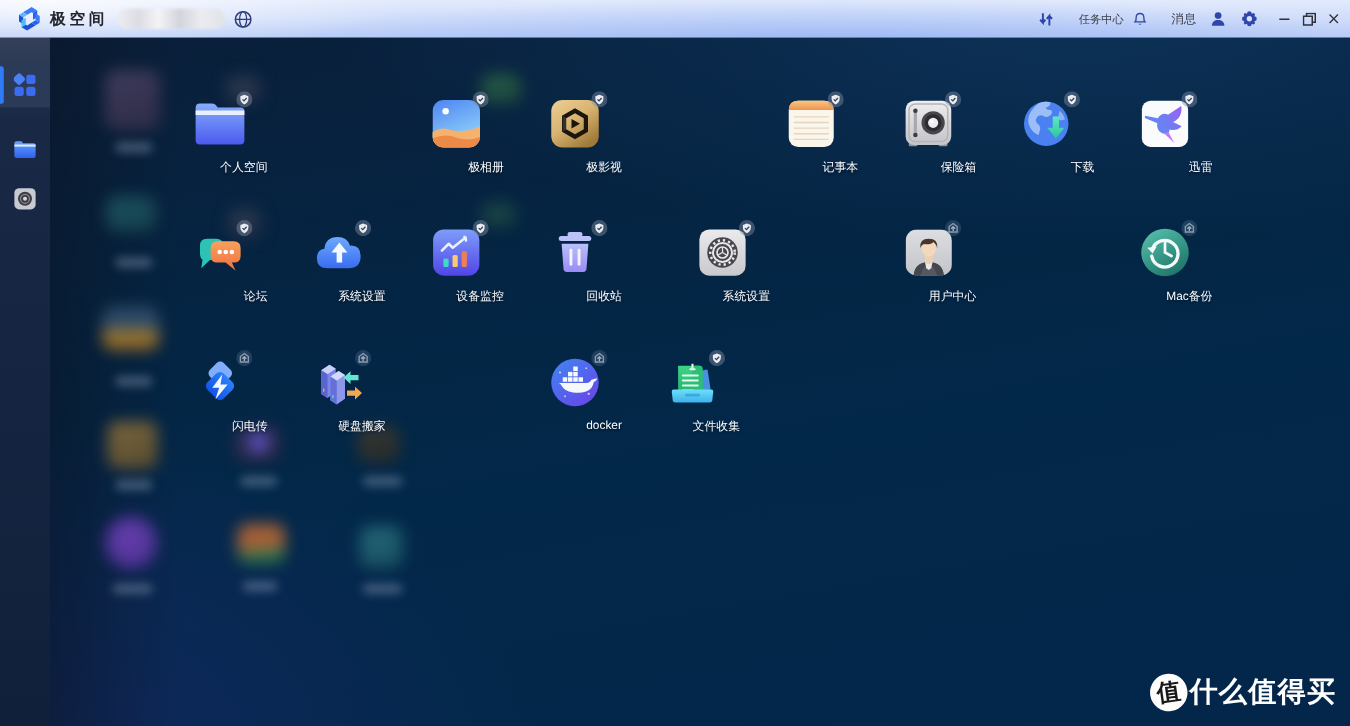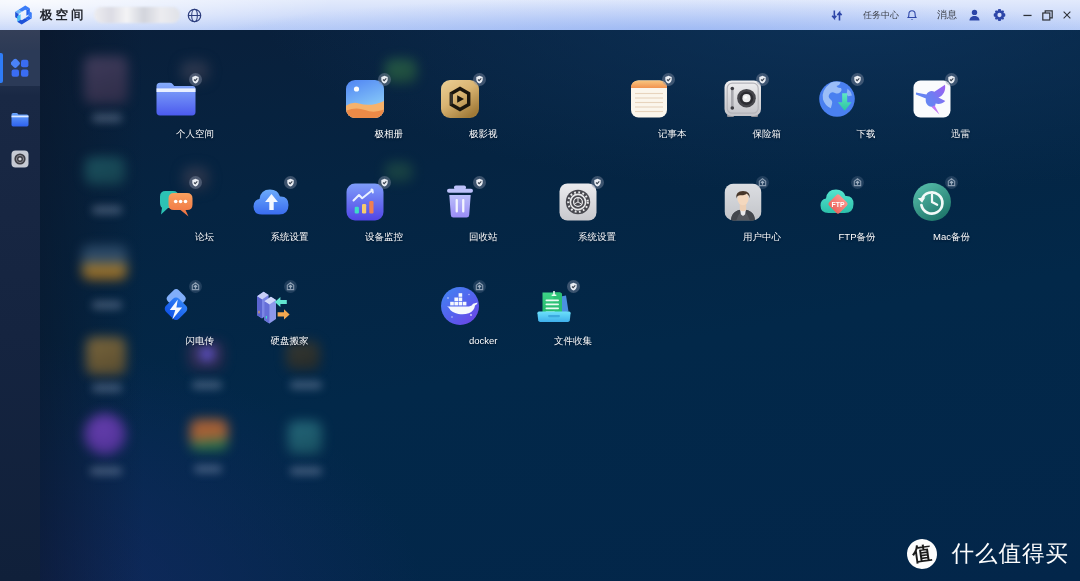--- a/index.html
+++ b/index.html
@@ -45,21 +45,21 @@
   .badge { position:absolute; right:-6px; top:-6px; width:13px; height:13px; }
 
   
   .bb { position:absolute; filter:blur(6px); border-radius:8px; z-index:1; }
   .bl { position:absolute; filter:blur(4px); height:8px; border-radius:4px; background:rgba(165,180,205,.38); z-index:1; }
 
   
   .wm { position:absolute; right:11px; bottom:12px; display:flex; align-items:center; z-index:25; }
   .wm-circ { width:30px; height:30px; border-radius:50%; background:#fdfdfd; display:flex; align-items:center; justify-content:center;
     font-size:19px; font-weight:bold; color:#1a1a1a; transform:rotate(-8deg); }
-  .wm-text { color:#fefefe; font-size:22.5px; font-weight:400; letter-spacing:1px; margin-left:15px; }
+  .wm-text { color:#fefefe; font-size:22.5px; font-weight:700; letter-spacing:1px; margin-left:2px; }
 </style>
 </head>
 <body>
 
 <div class="topbar">
   <div class="tb-left">
     <svg width="21" height="22" viewBox="0 0 21 22" id="logo">
       <path d="M5.5 5.8 L12.3 1.6 L16.8 4.3 L13.4 6.4 L12.2 5.7 L8.9 7.8 z" fill="#3b7df8"></path>
       <path d="M2.2 7.8 L5.5 5.8 L8.9 7.8 L5.6 9.9 z" fill="#6ab4fa"></path>
       <path d="M2.2 7.8 L5.6 9.9 L5.6 15.3 L2.2 13.2 z" fill="#1d51d8"></path>
@@ -340,33 +340,20 @@
           <path d="M16.8 21 h6.4 v7 q-3.2 2.4-6.4 0 z" fill="#edcfb4"></path>
           <ellipse cx="20" cy="16.8" rx="5.6" ry="6.4" fill="#f4d8be"></ellipse>
           <path d="M13.2 16.5 q-.8-7.5 6.8-7.5 q7.6 0 6.8 7.5 q-1-3.5-3-5 q-1.5 2-6.5 1.8 q-2.8-.1-4.1 3.2 z" fill="#473629"></path>
         </g>
       </svg>
       <svg class="badge">
           <use href="#bB"></use>
         </svg>
     </div>
     <div class="lb">用户中心</div>
-  </div>
-  <div class="tile" style="left:759.5px;top:153px">
-    <div class="ic">
-      <svg width="40" height="40" viewBox="0 0 40 40">
-        <path d="M10.5 31 q-8 0-8-7.5 q0-6 5.5-7 q1-9 10-9 q7.5 0 9.5 6.5 q8-.5 8 8 q0 9-9 9 z" fill="url(#gFtC)"></path>
-        <rect x="12.5" y="14.5" width="15" height="15" rx="2.5" fill="url(#gFtD)" transform="rotate(45 20 22)"></rect>
-        <text x="20" y="24.6" font-size="6.8" font-weight="bold" fill="#fff" text-anchor="middle" font-family="Liberation Sans, sans-serif">FTP</text>
-      </svg>
-      <svg class="badge">
-          <use href="#bB"></use>
-        </svg>
-    </div>
-    <div class="lb">FTP备份</div>
   </div>
   <div class="tile" style="left:854px;top:153px">
     <div class="ic">
       <svg width="40" height="40" viewBox="0 0 40 40">
         <circle cx="20" cy="20" r="19" fill="url(#gMac)"></circle>
         <path d="M9.8 17.5 a10.6 10.6 0 1 1 -0.4 5.5" fill="none" stroke="#f2faf8" stroke-width="2.7" stroke-linecap="round"></path>
         <path d="M5.8 16.2 l4.3 4.6 3.3-5.6 z" fill="#f2faf8"></path>
         <path d="M20 12.5 V20 l5.2 2.8" fill="none" stroke="#f2faf8" stroke-width="2.2" stroke-linecap="round"></path>
       </svg>
       <svg class="badge">

